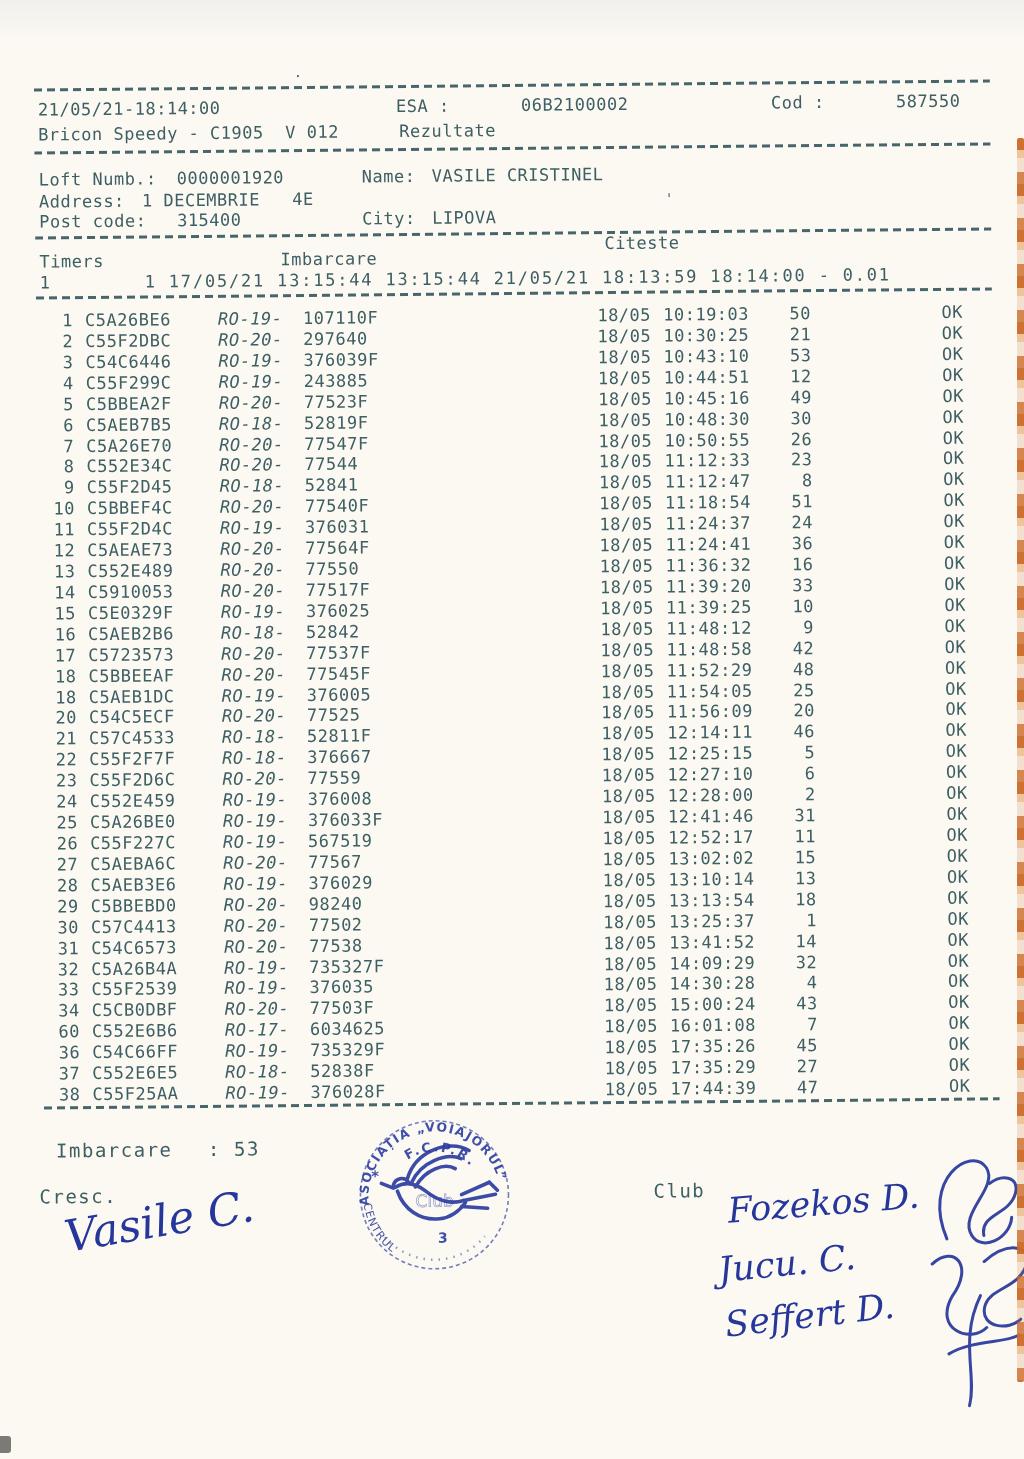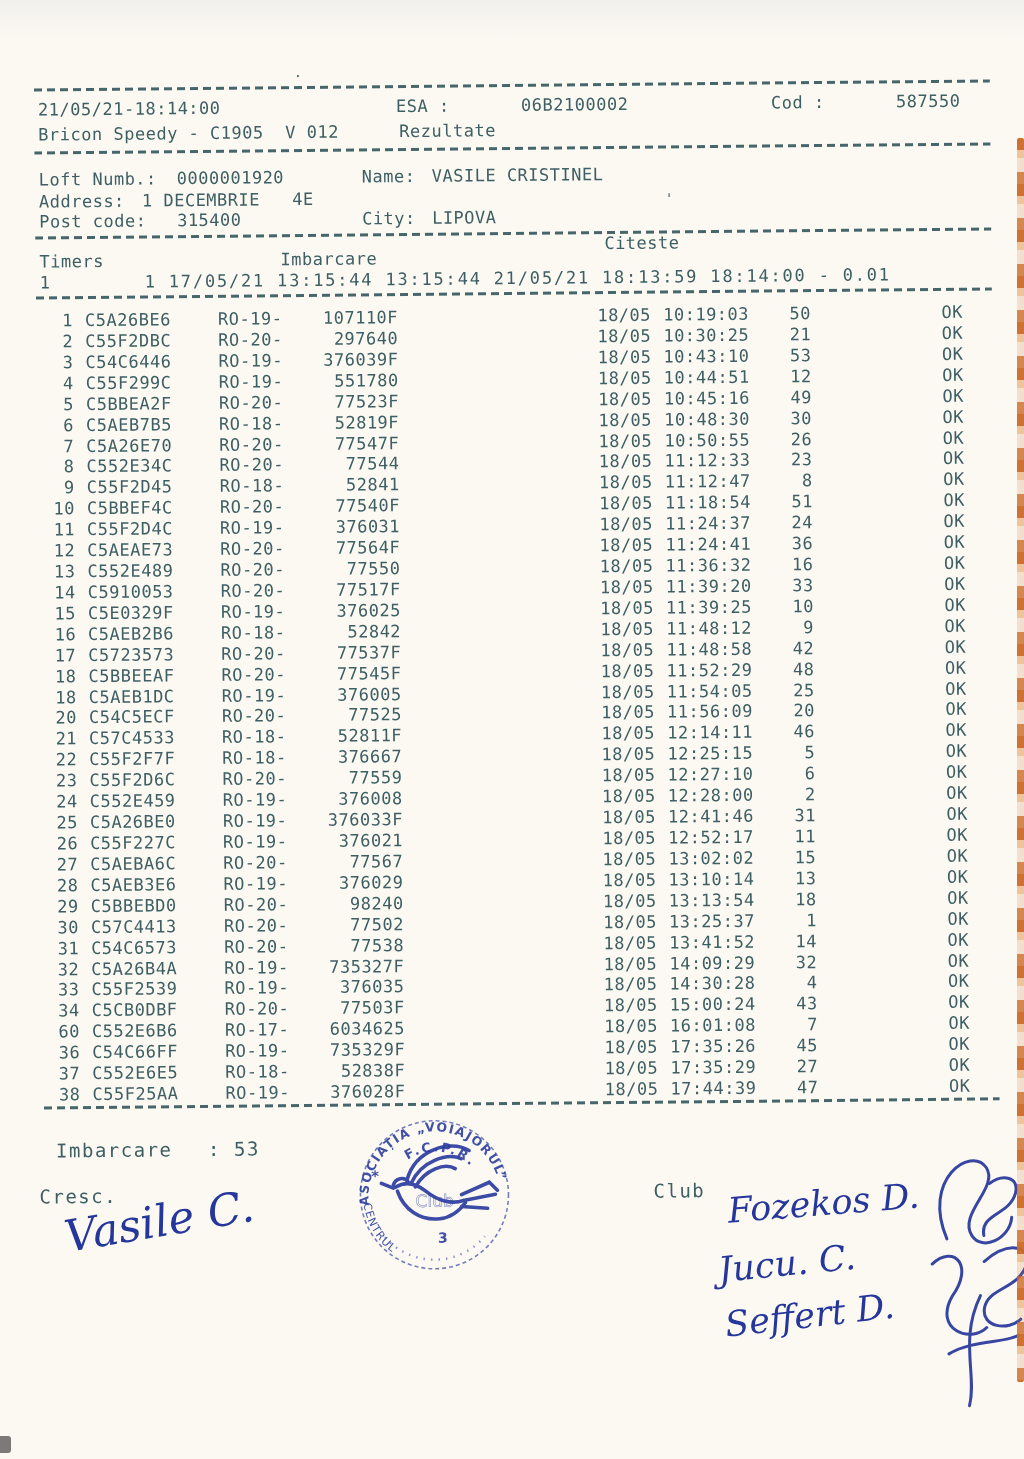--- a/index.html
+++ b/index.html
@@ -15,22 +15,22 @@
   }
   .doc{ position:absolute; left:0; top:0; width:1024px; height:1459px;
         transform:rotate(-0.55deg); transform-origin:512px 0; }
   .line{ position:absolute; white-space:pre; font-size:17px; letter-spacing:.5px; line-height:20px;}
   .sep{ position:absolute; left:33px; width:956px; height:3px;
         background:repeating-linear-gradient(90deg,#47666b 0 8px,rgba(0,0,0,0) 8px 13px); }
   .trow{ position:absolute; left:30px; display:flex; white-space:pre;
          font-size:17px; letter-spacing:.5px; line-height:20px;}
   .c-pos{width:40px;text-align:right;}
   .c-ring{margin-left:12px;width:133px;}
-  .c-series{width:85px;}
-  .c-num{width:95px;text-align:right;}
+  .c-series{width:85px;font-style:italic;}
+  .c-num{width:95px;}
   .c-date{width:253px;text-align:right;}
   .c-time{width:98px;text-align:right;}
   .c-ord{width:62px;text-align:right;}
   .c-ok{width:152px;text-align:right;}
   .big{ font-size:19px; letter-spacing:1.5px;}
   .ls{ letter-spacing:1.8px;}
   .hand{ position:absolute; font-family:"DejaVu Serif","Liberation Serif",serif;
          font-style:italic; color:#26379b; white-space:nowrap;}
   .edge-strip{ position:absolute; left:1017px; top:138px; width:7px; height:1244px;
     background:repeating-linear-gradient(180deg,
@@ -76,21 +76,21 @@
     <span class="line" style="left:37px;top:247px">Timers</span>
     <span class="line" style="left:278px;top:247px">Imbarcare</span>
     <span class="line" style="left:602px;top:234px">Citeste</span>
     <span class="line" style="left:37px;top:268px">1</span>
     <span class="line ls" style="left:142px;top:268px">1 17/05/21 13:15:44 13:15:44 21/05/21 18:13:59 18:14:00 - 0.01</span>
 
     <div id="table-body">
         <div class="trow" style="top: 306px;"><span class="c-pos">1</span><span class="c-ring">C5A26BE6</span><span class="c-series">RO-19-</span><span class="c-num">107110F</span><span class="c-date">18/05</span><span class="c-time">10:19:03</span><span class="c-ord">50</span><span class="c-ok">OK</span></div>
         <div class="trow" style="top: 326.92px;"><span class="c-pos">2</span><span class="c-ring">C55F2DBC</span><span class="c-series">RO-20-</span><span class="c-num">297640</span><span class="c-date">18/05</span><span class="c-time">10:30:25</span><span class="c-ord">21</span><span class="c-ok">OK</span></div>
         <div class="trow" style="top: 347.84px;"><span class="c-pos">3</span><span class="c-ring">C54C6446</span><span class="c-series">RO-19-</span><span class="c-num">376039F</span><span class="c-date">18/05</span><span class="c-time">10:43:10</span><span class="c-ord">53</span><span class="c-ok">OK</span></div>
-        <div class="trow" style="top: 368.76px;"><span class="c-pos">4</span><span class="c-ring">C55F299C</span><span class="c-series">RO-19-</span><span class="c-num">551780</span><span class="c-date">18/05</span><span class="c-time">10:44:51</span><span class="c-ord">12</span><span class="c-ok">OK</span></div>
+        <div class="trow" style="top: 368.76px;"><span class="c-pos">4</span><span class="c-ring">C55F299C</span><span class="c-series">RO-19-</span><span class="c-num">243885</span><span class="c-date">18/05</span><span class="c-time">10:44:51</span><span class="c-ord">12</span><span class="c-ok">OK</span></div>
         <div class="trow" style="top: 389.68px;"><span class="c-pos">5</span><span class="c-ring">C5BBEA2F</span><span class="c-series">RO-20-</span><span class="c-num">77523F</span><span class="c-date">18/05</span><span class="c-time">10:45:16</span><span class="c-ord">49</span><span class="c-ok">OK</span></div>
         <div class="trow" style="top: 410.6px;"><span class="c-pos">6</span><span class="c-ring">C5AEB7B5</span><span class="c-series">RO-18-</span><span class="c-num">52819F</span><span class="c-date">18/05</span><span class="c-time">10:48:30</span><span class="c-ord">30</span><span class="c-ok">OK</span></div>
         <div class="trow" style="top: 431.52px;"><span class="c-pos">7</span><span class="c-ring">C5A26E70</span><span class="c-series">RO-20-</span><span class="c-num">77547F</span><span class="c-date">18/05</span><span class="c-time">10:50:55</span><span class="c-ord">26</span><span class="c-ok">OK</span></div>
         <div class="trow" style="top: 452.44px;"><span class="c-pos">8</span><span class="c-ring">C552E34C</span><span class="c-series">RO-20-</span><span class="c-num">77544</span><span class="c-date">18/05</span><span class="c-time">11:12:33</span><span class="c-ord">23</span><span class="c-ok">OK</span></div>
         <div class="trow" style="top: 473.36px;"><span class="c-pos">9</span><span class="c-ring">C55F2D45</span><span class="c-series">RO-18-</span><span class="c-num">52841</span><span class="c-date">18/05</span><span class="c-time">11:12:47</span><span class="c-ord">8</span><span class="c-ok">OK</span></div>
         <div class="trow" style="top: 494.28px;"><span class="c-pos">10</span><span class="c-ring">C5BBEF4C</span><span class="c-series">RO-20-</span><span class="c-num">77540F</span><span class="c-date">18/05</span><span class="c-time">11:18:54</span><span class="c-ord">51</span><span class="c-ok">OK</span></div>
         <div class="trow" style="top: 515.2px;"><span class="c-pos">11</span><span class="c-ring">C55F2D4C</span><span class="c-series">RO-19-</span><span class="c-num">376031</span><span class="c-date">18/05</span><span class="c-time">11:24:37</span><span class="c-ord">24</span><span class="c-ok">OK</span></div>
         <div class="trow" style="top: 536.12px;"><span class="c-pos">12</span><span class="c-ring">C5AEAE73</span><span class="c-series">RO-20-</span><span class="c-num">77564F</span><span class="c-date">18/05</span><span class="c-time">11:24:41</span><span class="c-ord">36</span><span class="c-ok">OK</span></div>
         <div class="trow" style="top: 557.04px;"><span class="c-pos">13</span><span class="c-ring">C552E489</span><span class="c-series">RO-20-</span><span class="c-num">77550</span><span class="c-date">18/05</span><span class="c-time">11:36:32</span><span class="c-ord">16</span><span class="c-ok">OK</span></div>
         <div class="trow" style="top: 577.96px;"><span class="c-pos">14</span><span class="c-ring">C5910053</span><span class="c-series">RO-20-</span><span class="c-num">77517F</span><span class="c-date">18/05</span><span class="c-time">11:39:20</span><span class="c-ord">33</span><span class="c-ok">OK</span></div>
@@ -98,21 +98,21 @@
         <div class="trow" style="top: 619.8px;"><span class="c-pos">16</span><span class="c-ring">C5AEB2B6</span><span class="c-series">RO-18-</span><span class="c-num">52842</span><span class="c-date">18/05</span><span class="c-time">11:48:12</span><span class="c-ord">9</span><span class="c-ok">OK</span></div>
         <div class="trow" style="top: 640.72px;"><span class="c-pos">17</span><span class="c-ring">C5723573</span><span class="c-series">RO-20-</span><span class="c-num">77537F</span><span class="c-date">18/05</span><span class="c-time">11:48:58</span><span class="c-ord">42</span><span class="c-ok">OK</span></div>
         <div class="trow" style="top: 661.64px;"><span class="c-pos">18</span><span class="c-ring">C5BBEEAF</span><span class="c-series">RO-20-</span><span class="c-num">77545F</span><span class="c-date">18/05</span><span class="c-time">11:52:29</span><span class="c-ord">48</span><span class="c-ok">OK</span></div>
         <div class="trow" style="top: 682.56px;"><span class="c-pos">18</span><span class="c-ring">C5AEB1DC</span><span class="c-series">RO-19-</span><span class="c-num">376005</span><span class="c-date">18/05</span><span class="c-time">11:54:05</span><span class="c-ord">25</span><span class="c-ok">OK</span></div>
         <div class="trow" style="top: 703.48px;"><span class="c-pos">20</span><span class="c-ring">C54C5ECF</span><span class="c-series">RO-20-</span><span class="c-num">77525</span><span class="c-date">18/05</span><span class="c-time">11:56:09</span><span class="c-ord">20</span><span class="c-ok">OK</span></div>
         <div class="trow" style="top: 724.4px;"><span class="c-pos">21</span><span class="c-ring">C57C4533</span><span class="c-series">RO-18-</span><span class="c-num">52811F</span><span class="c-date">18/05</span><span class="c-time">12:14:11</span><span class="c-ord">46</span><span class="c-ok">OK</span></div>
         <div class="trow" style="top: 745.32px;"><span class="c-pos">22</span><span class="c-ring">C55F2F7F</span><span class="c-series">RO-18-</span><span class="c-num">376667</span><span class="c-date">18/05</span><span class="c-time">12:25:15</span><span class="c-ord">5</span><span class="c-ok">OK</span></div>
         <div class="trow" style="top: 766.24px;"><span class="c-pos">23</span><span class="c-ring">C55F2D6C</span><span class="c-series">RO-20-</span><span class="c-num">77559</span><span class="c-date">18/05</span><span class="c-time">12:27:10</span><span class="c-ord">6</span><span class="c-ok">OK</span></div>
         <div class="trow" style="top: 787.16px;"><span class="c-pos">24</span><span class="c-ring">C552E459</span><span class="c-series">RO-19-</span><span class="c-num">376008</span><span class="c-date">18/05</span><span class="c-time">12:28:00</span><span class="c-ord">2</span><span class="c-ok">OK</span></div>
         <div class="trow" style="top: 808.08px;"><span class="c-pos">25</span><span class="c-ring">C5A26BE0</span><span class="c-series">RO-19-</span><span class="c-num">376033F</span><span class="c-date">18/05</span><span class="c-time">12:41:46</span><span class="c-ord">31</span><span class="c-ok">OK</span></div>
-        <div class="trow" style="top: 829px;"><span class="c-pos">26</span><span class="c-ring">C55F227C</span><span class="c-series">RO-19-</span><span class="c-num">376021</span><span class="c-date">18/05</span><span class="c-time">12:52:17</span><span class="c-ord">11</span><span class="c-ok">OK</span></div>
+        <div class="trow" style="top: 829px;"><span class="c-pos">26</span><span class="c-ring">C55F227C</span><span class="c-series">RO-19-</span><span class="c-num">567519</span><span class="c-date">18/05</span><span class="c-time">12:52:17</span><span class="c-ord">11</span><span class="c-ok">OK</span></div>
         <div class="trow" style="top: 849.92px;"><span class="c-pos">27</span><span class="c-ring">C5AEBA6C</span><span class="c-series">RO-20-</span><span class="c-num">77567</span><span class="c-date">18/05</span><span class="c-time">13:02:02</span><span class="c-ord">15</span><span class="c-ok">OK</span></div>
         <div class="trow" style="top: 870.84px;"><span class="c-pos">28</span><span class="c-ring">C5AEB3E6</span><span class="c-series">RO-19-</span><span class="c-num">376029</span><span class="c-date">18/05</span><span class="c-time">13:10:14</span><span class="c-ord">13</span><span class="c-ok">OK</span></div>
         <div class="trow" style="top: 891.76px;"><span class="c-pos">29</span><span class="c-ring">C5BBEBD0</span><span class="c-series">RO-20-</span><span class="c-num">98240</span><span class="c-date">18/05</span><span class="c-time">13:13:54</span><span class="c-ord">18</span><span class="c-ok">OK</span></div>
         <div class="trow" style="top: 912.68px;"><span class="c-pos">30</span><span class="c-ring">C57C4413</span><span class="c-series">RO-20-</span><span class="c-num">77502</span><span class="c-date">18/05</span><span class="c-time">13:25:37</span><span class="c-ord">1</span><span class="c-ok">OK</span></div>
         <div class="trow" style="top: 933.6px;"><span class="c-pos">31</span><span class="c-ring">C54C6573</span><span class="c-series">RO-20-</span><span class="c-num">77538</span><span class="c-date">18/05</span><span class="c-time">13:41:52</span><span class="c-ord">14</span><span class="c-ok">OK</span></div>
         <div class="trow" style="top: 954.52px;"><span class="c-pos">32</span><span class="c-ring">C5A26B4A</span><span class="c-series">RO-19-</span><span class="c-num">735327F</span><span class="c-date">18/05</span><span class="c-time">14:09:29</span><span class="c-ord">32</span><span class="c-ok">OK</span></div>
         <div class="trow" style="top: 975.44px;"><span class="c-pos">33</span><span class="c-ring">C55F2539</span><span class="c-series">RO-19-</span><span class="c-num">376035</span><span class="c-date">18/05</span><span class="c-time">14:30:28</span><span class="c-ord">4</span><span class="c-ok">OK</span></div>
         <div class="trow" style="top: 996.36px;"><span class="c-pos">34</span><span class="c-ring">C5CB0DBF</span><span class="c-series">RO-20-</span><span class="c-num">77503F</span><span class="c-date">18/05</span><span class="c-time">15:00:24</span><span class="c-ord">43</span><span class="c-ok">OK</span></div>
         <div class="trow" style="top: 1017.28px;"><span class="c-pos">60</span><span class="c-ring">C552E6B6</span><span class="c-series">RO-17-</span><span class="c-num">6034625</span><span class="c-date">18/05</span><span class="c-time">16:01:08</span><span class="c-ord">7</span><span class="c-ok">OK</span></div>
         <div class="trow" style="top: 1038.2px;"><span class="c-pos">36</span><span class="c-ring">C54C66FF</span><span class="c-series">RO-19-</span><span class="c-num">735329F</span><span class="c-date">18/05</span><span class="c-time">17:35:26</span><span class="c-ord">45</span><span class="c-ok">OK</span></div>

